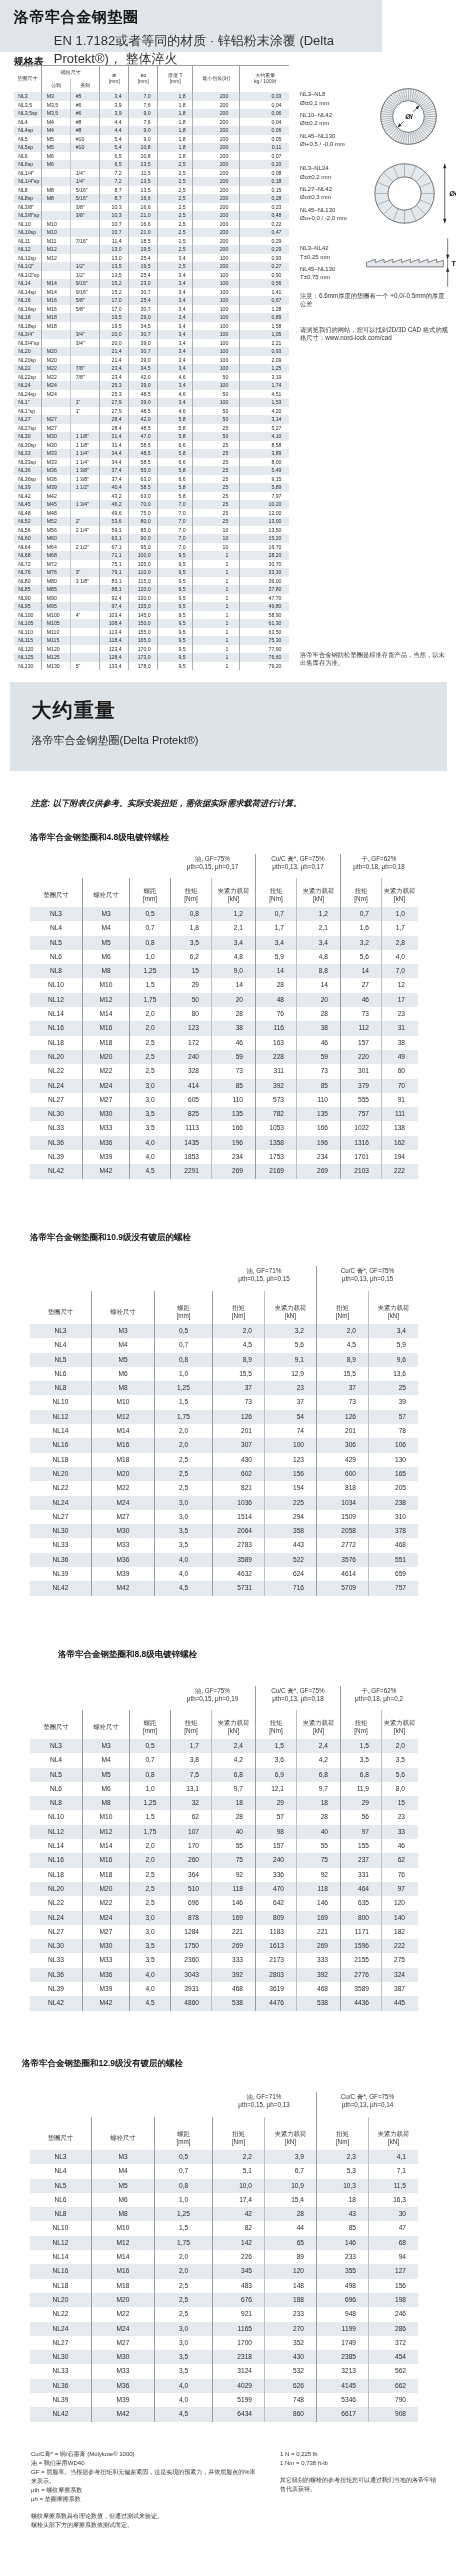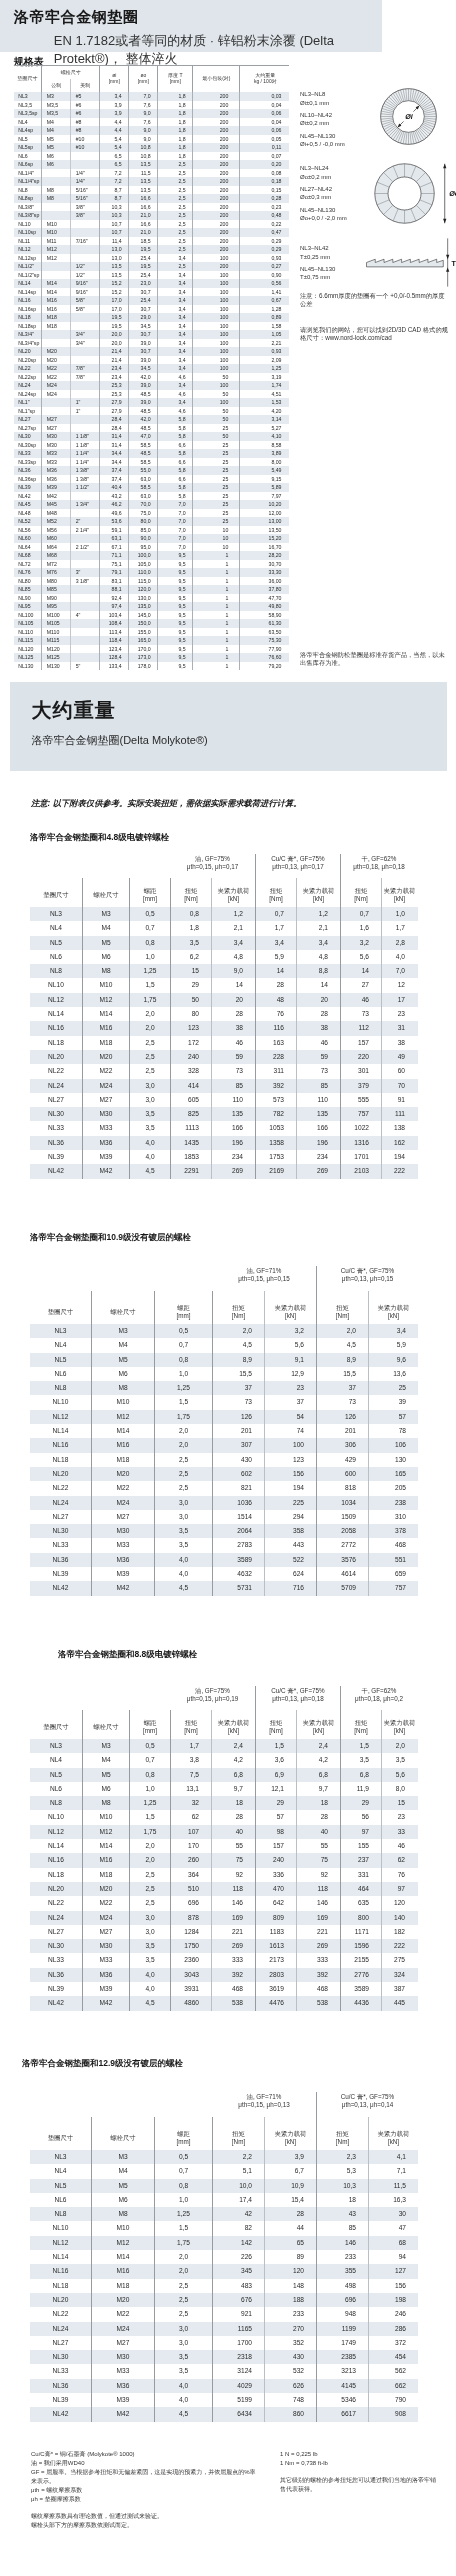--- a/index.html
+++ b/index.html
@@ -962,21 +962,21 @@
     <text x="165" y="52" font-size="13" font-weight="bold" fill="#111">T</text>
   </svg>
 </div>
 
 <div class="abs note" style="left:300px;top:292px;width:150px;">注意：6.6mm厚度的垫圈有一个 +0,0/-0.5mm的厚度公差</div>
 <div class="abs note" style="left:300px;top:326px;width:154px;">请浏览我们的网站，您可以找到2D/3D CAD 格式的规格尺寸：www.nord-lock.com/cad</div>
 <div class="abs note" style="left:300px;top:651px;width:151px;">洛帝牢合金钢防松垫圈是标准存货产品，当然，以未出售库存为准。</div>
 
 <div class="abs tq-band" style="left:10px;top:682px;width:437px;height:89px;">
   <div class="abs tq-title" style="left:21.5px;top:15.4px;">大约重量</div>
-  <div class="abs tq-subtitle" style="left:21.5px;top:51px;">洛帝牢合金钢垫圈(Delta Molykote®)</div>
+  <div class="abs tq-subtitle" style="left:21.5px;top:51px;">洛帝牢合金钢垫圈(Delta Protekt®)</div>
 </div>
 <div class="abs tq-note" style="left:31px;top:798px;width:407px;">注意: 以下附表仅供参考。实际安装扭矩，需依据实际需求载荷进行计算。</div>
 
 <div class="abs tbl-title" style="left:30px;top:832px;">洛帝牢合金钢垫圈和4.8级电镀锌螺栓</div>
 <div class="abs" style="left:30px;top:854px;width:388px;">
   <div class="tq-head ta">
     <div class="g g1">
         <span>油, GF=75%</span>
         <span>μth=0,15, μh=0,17</span>
       </div>

